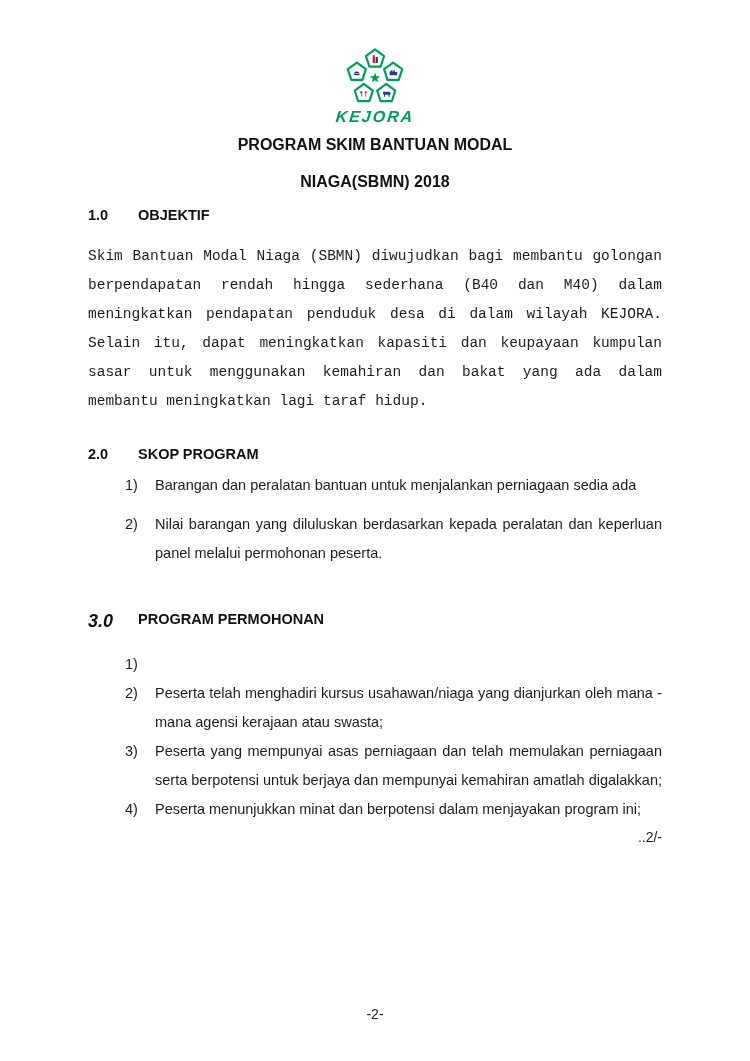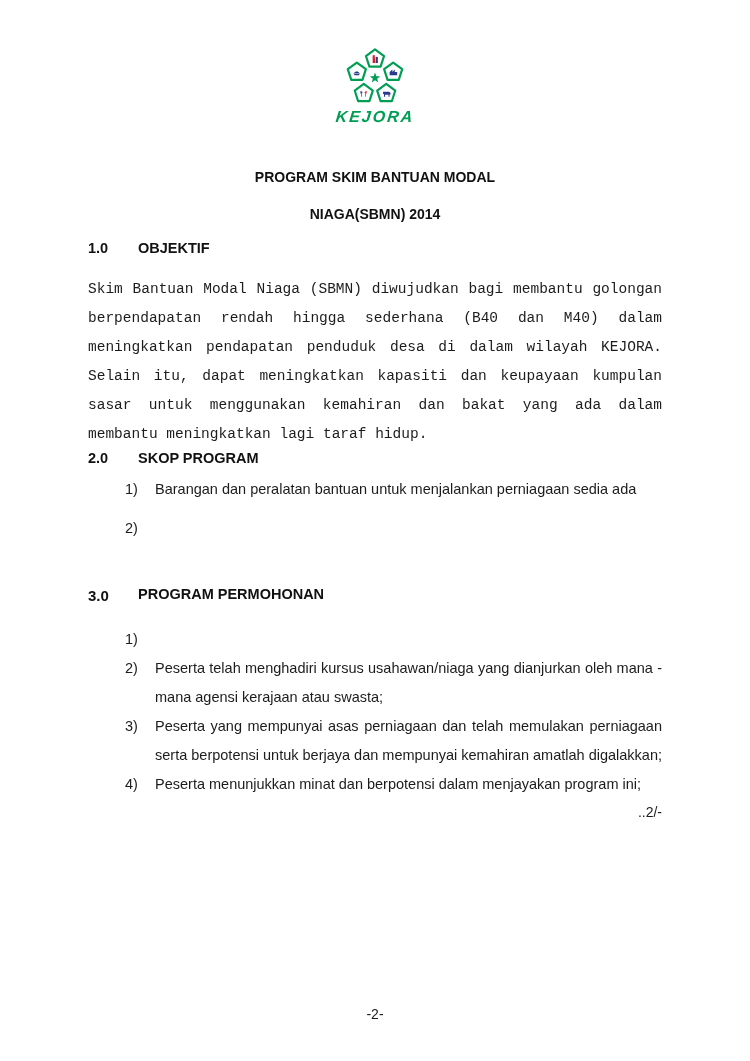--- a/index.html
+++ b/index.html
@@ -23,37 +23,36 @@
   .logo-text {
     color: var(--logo-green);
     font-weight: bold; font-style: italic;
     font-size: 16px; letter-spacing: 2px;
     transform: skewX(-6deg);
     margin-top: 2px;
   }
 
   
   .title-block {
-    margin-top: 33px;
     text-align: center;
     font-weight: bold;
-    font-size: 14px;
+    font-size: 16px;
     line-height: 37px;
     color: #111;
   }
 
   
   .doc-section { font-size: 14.5px; }
   .doc-section.sec-0 { margin-top: 6px; }
-  .doc-section.sec-1 { }
+  .doc-section.sec-1 { margin-top: 29px; }
   .doc-section.sec-2 { margin-top: 42px; }
 
   .section-heading { display: flex; font-weight: bold; line-height: 18px; color: #111; }
   .section-number { width: 50px; flex-shrink: 0; }
-  .section-number.small { font-size: 15px; padding-top: 2px; }
+  .section-number.small { font-size: 18px; padding-top: 2px; font-style: italic; }
 
   .doc-paragraph {
     margin: 18px 0 0 0;
     line-height: 29px;
     text-align: justify;
     font-family: Liberation Mono, monospace;
   }
 
   .doc-list { margin-top: 8px; }
   .sec-2 .doc-list { margin-top: 20px; }
@@ -120,21 +119,21 @@
         <g transform="translate(23.2,39)">
           <path class="ic-blue" d="M-5,1.5 L5,1.5 L3,4 L-3,4 Z M-3.5,0.5 C-3.5,-2.5 3.5,-2.5 3.5,0.5 Z"></path>
         </g>
       </svg>
     </div>
     <div class="logo-text">KEJORA</div>
   </div>
 
   <div class="title-block">
     <div>PROGRAM SKIM BANTUAN MODAL</div>
-    <div>NIAGA(SBMN) 2014</div>
+    <div>NIAGA(SBMN) 2018</div>
   </div>
 
   <div>
       <section class="doc-section sec-0">
         <div class="section-heading">
           <span class="section-number">1.0</span>
           <span class="section-title">OBJEKTIF</span>
         </div>
         <p class="doc-paragraph">Skim Bantuan Modal Niaga (SBMN) diwujudkan bagi membantu golongan berpendapatan rendah hingga sederhana (B40 dan M40) dalam meningkatkan pendapatan penduduk desa di dalam wilayah KEJORA. Selain itu, dapat meningkatkan kapasiti dan keupayaan kumpulan sasar untuk menggunakan kemahiran dan bakat yang ada dalam membantu meningkatkan lagi taraf hidup.</p>
       </section>
@@ -143,20 +142,21 @@
           <span class="section-number">2.0</span>
           <span class="section-title">SKOP PROGRAM</span>
         </div>
         <div class="doc-list">
           <div class="list-item">
             <span class="list-marker">1)</span>
             <div class="list-text">Barangan dan peralatan bantuan untuk menjalankan perniagaan sedia ada</div>
           </div>
           <div class="list-item">
             <span class="list-marker">2)</span>
+            <div class="list-text">Nilai barangan yang diluluskan berdasarkan kepada peralatan dan keperluan panel melalui permohonan peserta.</div>
           </div>
         </div>
       </section>
       <section class="doc-section sec-2">
         <div class="section-heading">
           <span class="section-number small">3.0</span>
           <span class="section-title">PROGRAM PERMOHONAN</span>
         </div>
         <div class="doc-list">
           <div class="list-item">

